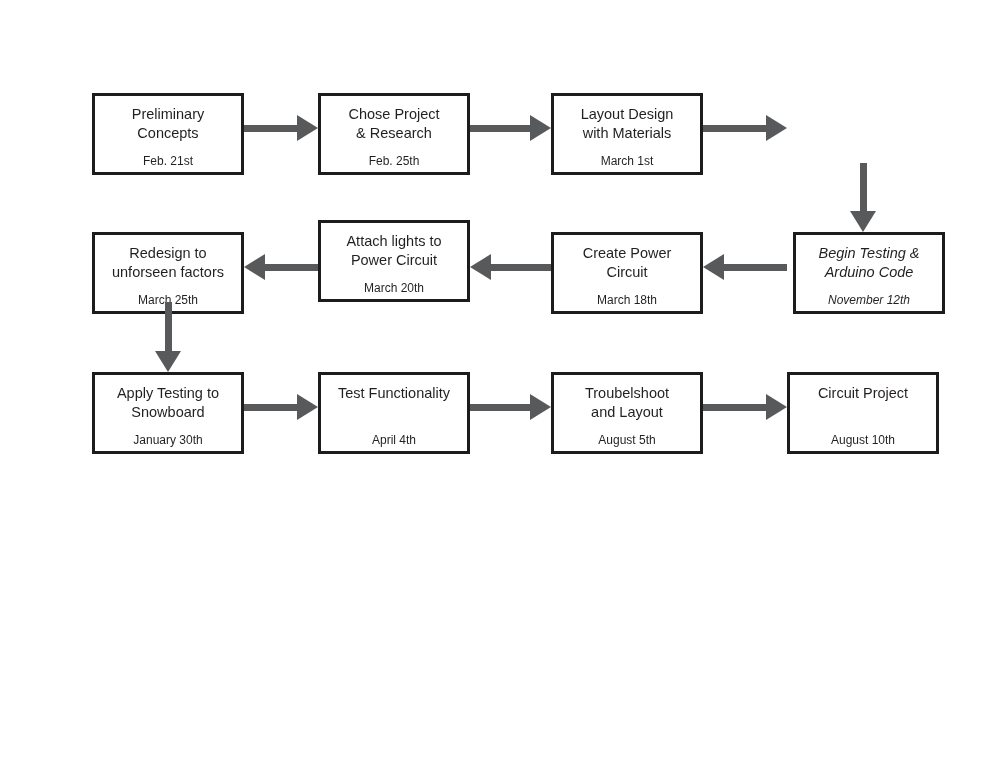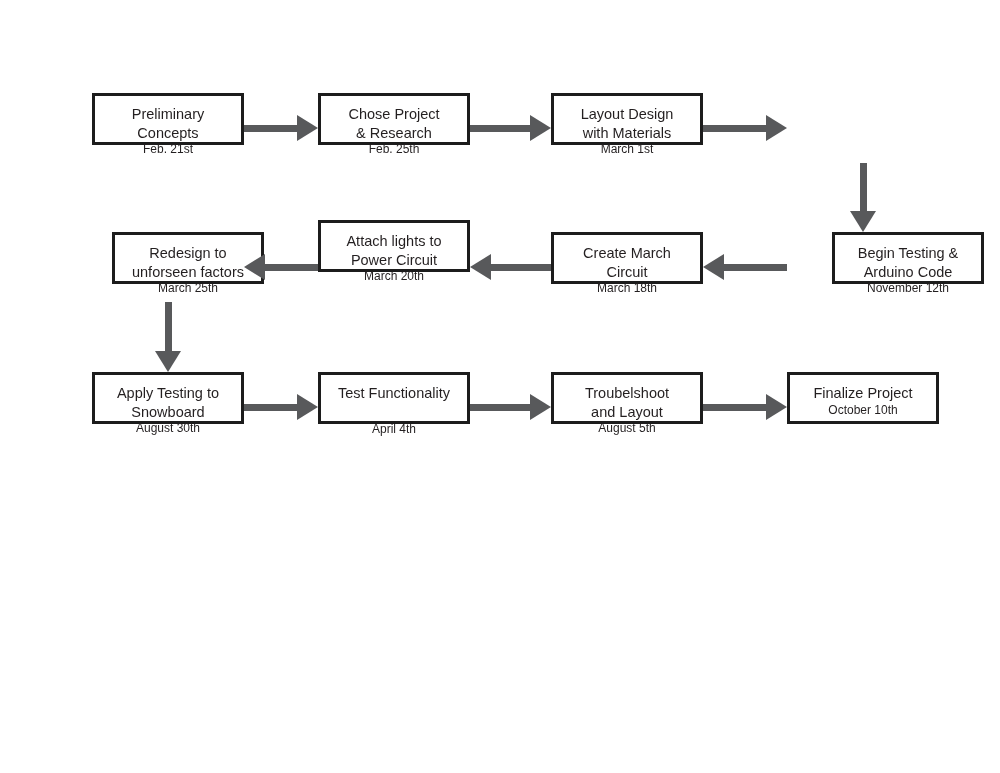--- a/index.html
+++ b/index.html
@@ -17,21 +17,21 @@
     width: 1000px;
     height: 773px;
     background: #ffffff;
     overflow: hidden;
   }
 
   
   .node {
     position: absolute;
     width: 152px;
-    height: 52px;
+    height: 82px;
     background: var(--fill);
     border: 3px solid var(--border);
     display: flex;
     flex-direction: column;
     align-items: center;
     text-align: center;
     padding: 9px 3px 4px;
     color: var(--text);
   }
   .node-title {
@@ -43,24 +43,24 @@
     margin-top: auto;
     font-size: 12px;
     line-height: 13px;
   }
 
   
   .p-r1c1 { left: 92px;  top: 93px; }
   .p-r1c2 { left: 318px; top: 93px; }
   .p-r1c3 { left: 551px; top: 93px; }
   .p-r1c4 { left: 787px; top: 93px; }
-  .p-r2c1 { left: 92px;  top: 232px; margin-left: 20px; }
+  .p-r2c1 { left: 92px;  top: 232px; }
   .p-r2c2 { left: 318px; top: 220px; }
   .p-r2c3 { left: 551px; top: 232px; }
-  .p-r2c4 { left: 832px; top: 232px; }
+  .p-r2c4 { left: 793px; top: 232px; font-style: italic; }
   .p-r3c1 { left: 92px;  top: 372px; }
   .p-r3c2 { left: 318px; top: 372px; gap: 20px; }
   .p-r3c3 { left: 551px; top: 372px; }
   .p-r3c4 { left: 787px; top: 372px; }
 
   
   .arrow { position: absolute; display: flex; }
   .arrow.h { height: 26px; align-items: center; }
   .arrow.v { width: 26px; flex-direction: column; align-items: center; }
   .shaft-h { flex: 1; height: 7px; background: var(--arrow); }
@@ -117,52 +117,52 @@
 with Materials</div>
     <div class="node-date">March 1st</div>
   </div>
 
   <div class="node p-r2c4">
     <div class="node-title">Begin Testing &amp;
 Arduino Code</div>
     <div class="node-date">November 12th</div>
   </div>
   <div class="node p-r2c3">
-    <div class="node-title">Create March
+    <div class="node-title">Create Power
 Circuit</div>
     <div class="node-date">March 18th</div>
   </div>
   <div class="node p-r2c2">
     <div class="node-title">Attach lights to
 Power Circuit</div>
     <div class="node-date">March 20th</div>
   </div>
   <div class="node p-r2c1">
     <div class="node-title">Redesign to
 unforseen factors</div>
     <div class="node-date">March 25th</div>
   </div>
 
   <div class="node p-r3c1">
     <div class="node-title">Apply Testing to
 Snowboard</div>
-    <div class="node-date">August 30th</div>
+    <div class="node-date">January 30th</div>
   </div>
   <div class="node p-r3c2">
     <div class="node-title">Test Functionality</div>
     <div class="node-date">April 4th</div>
   </div>
   <div class="node p-r3c3">
     <div class="node-title">Troubelshoot
 and Layout</div>
     <div class="node-date">August 5th</div>
   </div>
   <div class="node p-r3c4">
-    <div class="node-title">Finalize Project</div>
-    <div class="node-date">October 10th</div>
+    <div class="node-title">Circuit Project</div>
+    <div class="node-date">August 10th</div>
   </div>
 
   <div class="arrow h a-r1g1">
       <span class="shaft-h"></span>
       <span class="head-right"></span>
     </div>
   <div class="arrow h a-r1g2">
       <span class="shaft-h"></span>
       <span class="head-right"></span>
     </div>

